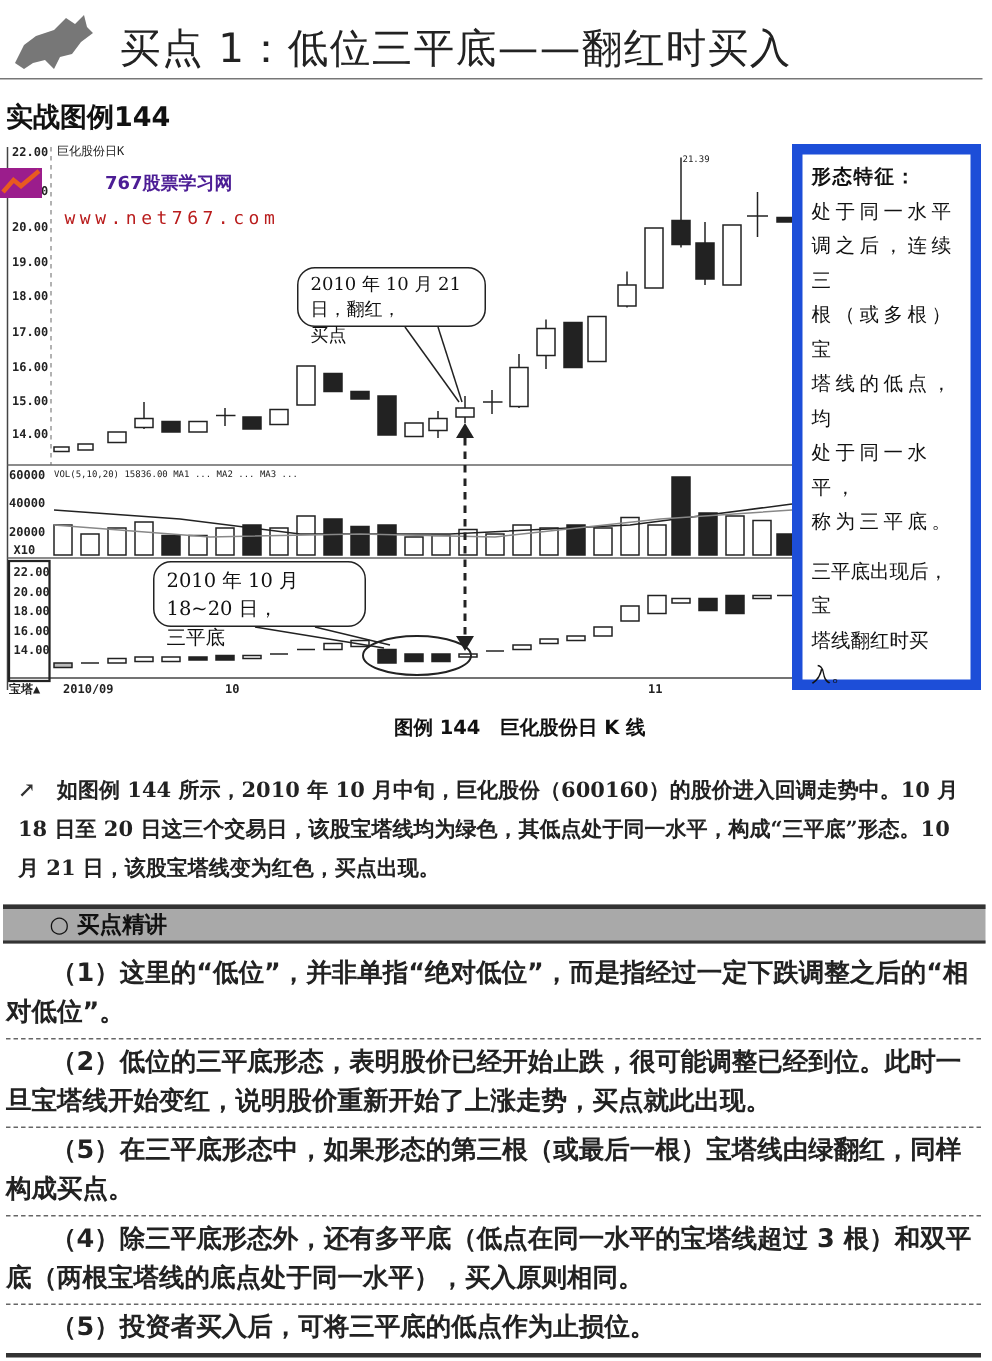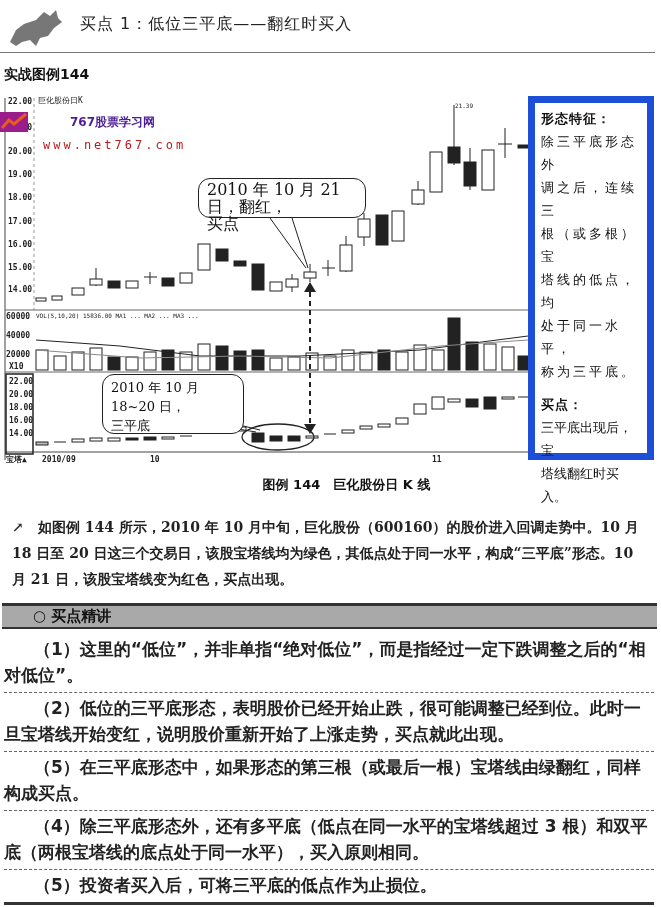--- a/index.html
+++ b/index.html
@@ -1,32 +1,32 @@
 <!DOCTYPE html>
 <html><head>
 <meta charset="utf-8">
 <style>
   html, body { margin:0; padding:0; background:#fff; }
   body { width:661px; height:907px; position:relative; overflow:hidden; font-family:"DejaVu Sans", sans-serif; color:#111; }
   .header { position:absolute; left:0; top:0; width:661px; height:60px; }
   .bull { position:absolute; left:6px; top:6px; width:60px; height:42px; }
-  .title { position:absolute; left:80px; top:14px; font-size:16px; color:#222; letter-spacing:1px; }
+  .title { position:absolute; left:80px; top:14px; font-size:27px; color:#222; letter-spacing:1px; }
   .hr-top { position:absolute; left:0; top:52px; width:655px; border-top:1px solid #777; }
-  .fig-label { position:absolute; left:4px; top:66px; font-size:14px; font-weight:bold; }
+  .fig-label { position:absolute; left:4px; top:66px; font-size:18px; font-weight:bold; }
   .chart { position:absolute; left:0; top:92px; width:661px; height:375px; }
   .chart svg { position:absolute; left:0; top:0; }
   .sidebox { position:absolute; left:528px; top:96px; width:126px; height:364px; border:7px solid #1d4ed8; background:#fff; padding:4px 6px; box-sizing:border-box; font-size:13px; line-height:23px; }
   .sidebox .h { font-weight:bold; letter-spacing:1px; }
   .sidebox .p { letter-spacing:3px; }
   .sidebox .gap { height:10px; }
   .watermark { position:absolute; left:40px; top:112px; }
   .wm-text { position:absolute; left:70px; top:114px; font-size:12px; font-weight:bold; color:#4c1d95; }
   .wm-url { position:absolute; left:43px; top:138px; font-size:12px; color:#b91c1c; letter-spacing:3px; font-family:"DejaVu Sans Mono", monospace; }
-  .call1 { position:absolute; left:198px; top:178px; width:168px; height:40px; border:1.5px solid #222; border-radius:12px; background:#fff; font-family:"DejaVu Serif", serif; font-size:16px; line-height:17px; padding:2px 8px; box-sizing:border-box; }
-  .call2 { position:absolute; left:102px; top:374px; width:142px; height:60px; border:1.5px solid #222; border-radius:12px; background:#fff; font-family:"DejaVu Serif", serif; font-size:13px; line-height:19px; padding:3px 8px; box-sizing:border-box; }
+  .call1 { position:absolute; left:198px; top:178px; width:126px; height:40px; border:1.5px solid #222; border-radius:12px; background:#fff; font-family:"DejaVu Serif", serif; font-size:12px; line-height:17px; padding:2px 8px; box-sizing:border-box; }
+  .call2 { position:absolute; left:102px; top:374px; width:142px; height:44px; border:1.5px solid #222; border-radius:12px; background:#fff; font-family:"DejaVu Serif", serif; font-size:13px; line-height:19px; padding:3px 8px; box-sizing:border-box; }
   .caption { position:absolute; left:0; width:661px; top:476px; text-align:center; font-size:13px; font-weight:bold;padding-left:16px; }
   .intro { position:absolute; left:12px; top:514px; width:640px; font-family:"DejaVu Serif", serif; font-size:14px; line-height:26px; font-weight:bold; color:#222; }
   .intro .arrow { display:inline-block; width:26px; color:#333; }
   .sec-bar { position:absolute; left:2px; top:603px; width:655px; height:26px; background:#a9a9a9; border-top:3px solid #333; border-bottom:2px solid #333; box-sizing:border-box; }
   .sec-bar span { position:absolute; left:10px; top:1px; font-size:15px; font-weight:bold; color:#111;margin-left:21px; }
   .points { position:absolute; left:4px; top:634px; width:650px; }
   .pt { font-size:17px; line-height:26px; padding:2px 0 4px 0; border-bottom:1px dashed #666; font-weight:bold; color:#222; text-indent:30px; }
   .pt:last-child { border-bottom:3px solid #333; }
 </style>
 </head>
@@ -208,28 +208,27 @@
     <div>2010 年 10 月 21 日，翻红，</div>
     <div>买点</div>
   </div>
   <div class="call2" style="top:282px;">
     <div>2010 年 10 月 18~20 日，</div>
     <div>三平底</div>
   </div>
 
   <div class="sidebox" style="top:4px;">
     <div class="h">形态特征：</div>
-    <div class="p">除三平底形态外</div>
+    <div class="p">处于同一水平</div>
     <div class="p">调之后，连续三</div>
     <div class="p">根（或多根）宝</div>
     <div class="p">塔线的低点，均</div>
     <div class="p">处于同一水平，</div>
     <div class="p">称为三平底。</div>
     <div class="gap"></div>
-    <div class="h">买点：</div>
     <div>三平底出现后，宝</div>
     <div>塔线翻红时买入。</div>
   </div>
 </div>
 
 <div class="caption">图例 144　巨化股份日 K 线</div>
 
 <div class="intro">
   <span class="arrow">↗</span><span>如图例 144 所示，2010 年 10 月中旬，巨化股份（600160）的股价进入回调走势中。10 月 18 日至 20 日这三个交易日，该股宝塔线均为绿色，其低点处于同一水平，构成“三平底”形态。10 月 21 日，该股宝塔线变为红色，买点出现。</span>
 </div>

